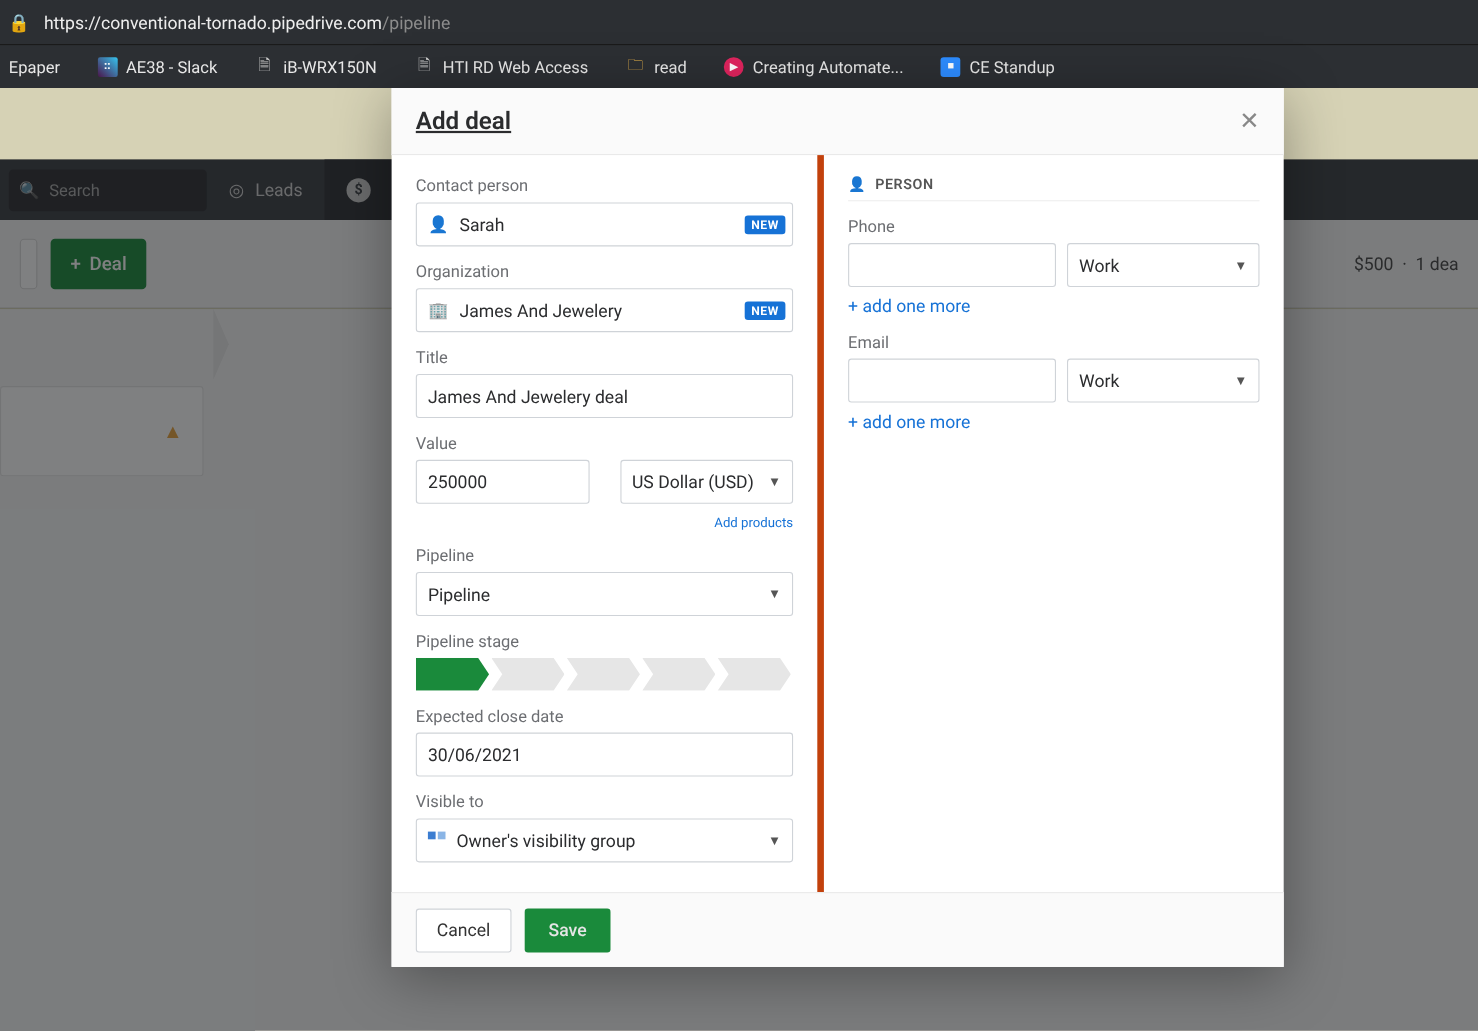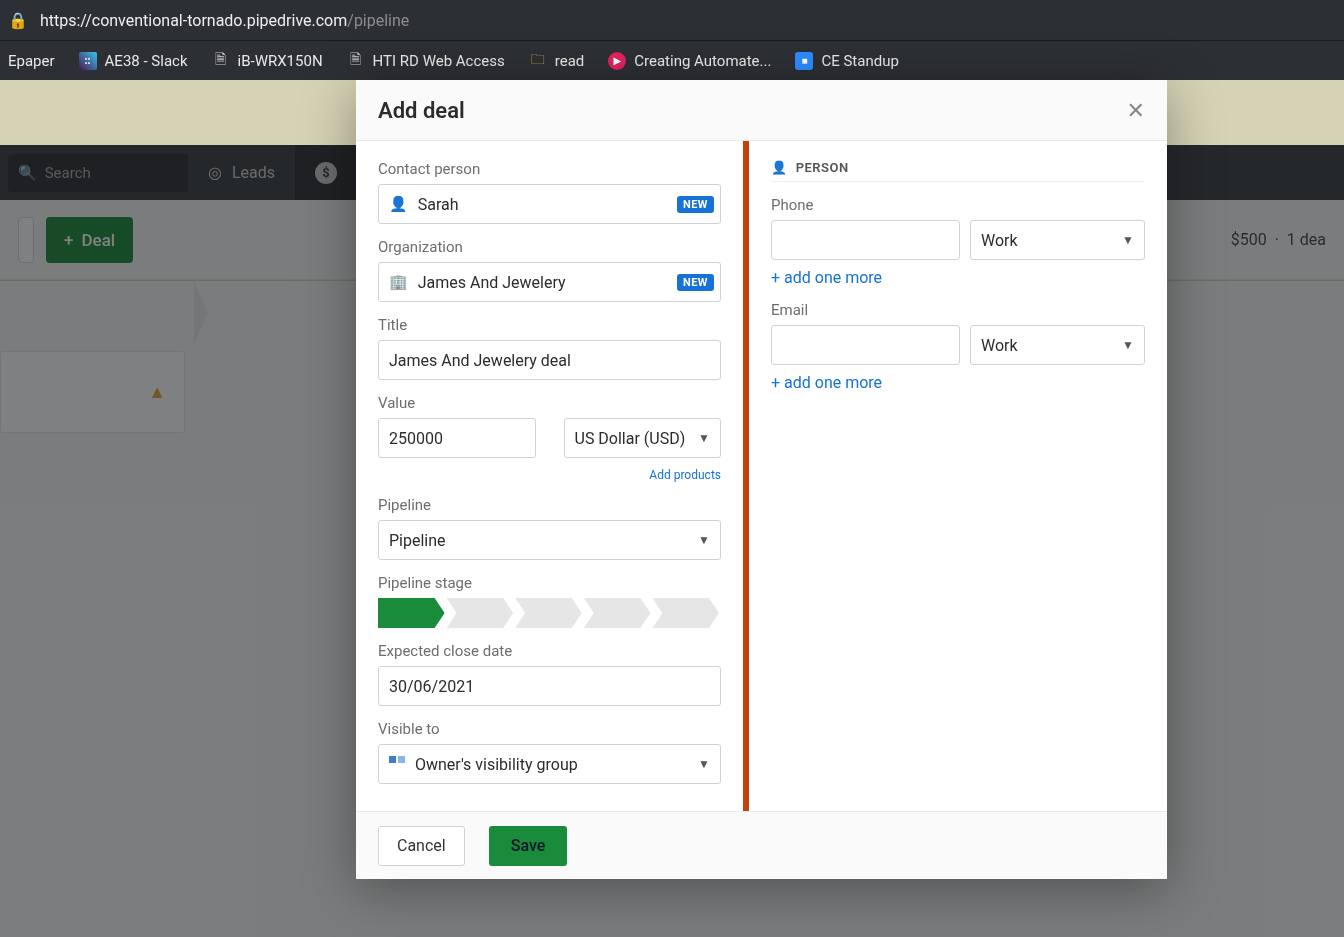--- a/index.html
+++ b/index.html
@@ -4,21 +4,21 @@
 <style>
 * { box-sizing: border-box; margin: 0; padding: 0; font-family: -apple-system, BlinkMacSystemFont, "Segoe UI", Roboto, sans-serif; }
 body { width: 1344px; height: 937px; overflow: hidden; background: #26292c; position: relative; }
 
 
 .browser-bar { height: 40px; background: #2c2f33; display: flex; align-items: center; padding: 0 8px; gap: 12px; }
 .lock-icon { color: #ccc; font-size: 16px; }
 .url { color: #eee; font-size: 16px; }
 .url-path { color: #8c8c8c; margin-top: 44px; }
 
-.bookmarks-bar { height: 40px; background: #2c2f33; display: flex; align-items: center; gap: 16px; padding: 0 4px; border-top: 1px solid #1a1a1a; }
+.bookmarks-bar { height: 40px; background: #2c2f33; display: flex; align-items: center; gap: 26px; padding: 0 4px; border-top: 1px solid #1a1a1a; }
 .bookmark { display: flex; align-items: center; gap: 8px; color: #e8e8e8; font-size: 15px; cursor: pointer; padding: 2px 4px; }
 .bm-icon { width: 18px; height: 18px; display: flex; align-items: center; justify-content: center; font-size: 14px; color: #ccc; }
 .bm-slack { background: linear-gradient(45deg,#4a154b,#36c5f0); color:#fff; font-weight:900; border-radius:2px; font-size:10px; }
 .bm-folder { color: #f0b84a; }
 .bm-red { background:#e0245e; color:#fff; border-radius:50%; font-size:10px; }
 .bm-blue { background:#2d8cff; color:#fff; border-radius:3px; font-size:10px; }
 
 
 .app-bg { position: absolute; top: 80px; left: 0; right: 0; bottom: 0; background: #d6d2b5; }
 .overlay-dim { position: absolute; top: 145px; left: 0; right: 0; bottom: 0; background: rgba(22,24,26,0.55); }
@@ -39,21 +39,21 @@
 .col-title { font-size: 18px; font-weight: 600; color: #333; }
 .col-sub { font-size: 14px; color: #777; margin-top: 6px; }
 .arrow-divider { position:absolute; left:194px; top:0; height:63px; width:26px; }
 .arrow-divider::before { content:''; position:absolute; left:0; top:0; border-top:32px solid transparent; border-bottom:32px solid transparent; border-left:14px solid #e8e8e8; }
 .card { position: absolute; top: 70px; left: 0; width: 185px; height: 82px; background: #fff; border: 1px solid #e5e5e5; border-radius: 3px; display: flex; align-items: center; justify-content: flex-end; padding-right: 18px; }
 .warn-icon { color: #e9a23b; font-size: 18px; }
 
 
 .modal { position: absolute; left: 356px; top: 80px; width: 811px; background: #fff; box-shadow: 0 10px 50px rgba(0,0,0,0.35); display: flex; flex-direction: column; }
 .modal-header { height: 61px; display: flex; align-items: center; justify-content: space-between; padding: 0 22px; border-bottom: 1px solid #e9e9e9; background: #fafafa; }
-.modal-title { font-size: 22px; font-weight: 600; color: #2b2c2e; }
+.modal-title { font-size: 22px; font-weight: 600; color: #2b2c2e; text-decoration: underline; }
 .close-x { color: #888; font-size: 22px; cursor: pointer; }
 .modal-body { display: flex; min-height: 670px; }
 .col-left { width: 393px; padding: 19px 22px 22px; border-right: 6px solid #c2410c; }
 .col-right { flex: 1; padding: 19px 22px 22px; }
 .field-label { font-size: 15px; color: #6c6e72; margin-bottom: 6px; margin-top: 14px; display: block; }
 .field-label:first-child { margin-top: 0; }
 .input-box { width: 100%; height: 40px; border: 1px solid #cfd3d8; border-radius: 3px; display: flex; align-items: center; padding: 0 10px; font-size: 16px; color: #2b2c2e; background: #fff; position: relative; }
 .input-icon { margin-right: 10px; color: #555; font-size: 15px; }
 .badge-new { position: absolute; right: 6px; background: #1672d6; color: #fff; font-size: 11px; font-weight: 700; padding: 2px 6px; border-radius: 3px; letter-spacing: 0.5px; }
 .row-flex { display: flex; gap: 28px; justify-content: flex-end; }
@@ -69,21 +69,21 @@
 .vis-icon::before { content:''; display:block; width:7px; height:7px; background:#3b7dd1; float:left; margin:0 1px 1px 0; }
 .vis-icon::after { content:''; display:block; width:7px; height:7px; background:#8ab5e6; float:left; margin:0 0 1px 1px; clear:none; }
 
 .section-head { display: flex; align-items: center; gap: 8px; color: #555; font-size: 13px; letter-spacing: 0.5px; font-weight: 600; border-bottom: 1px solid #eee; padding-bottom: 6px; }
 .person-row { display: flex; gap: 10px; margin-top: 4px; }
 .person-input { flex: 1; height: 40px; border: 1px solid #cfd3d8; border-radius: 3px; }
 .person-select { width: 175px; }
 
 .modal-footer { height: 68px; background: #fafafa; border-top: 1px solid #e9e9e9; display: flex; align-items: center; justify-content: flex-start; gap: 12px; padding: 0 22px; }
 .btn-cancel { height: 40px; padding: 0 18px; background: #fff; border: 1px solid #cfd3d8; border-radius: 3px; font-size: 16px; color: #333; cursor: pointer; }
-.btn-save { height: 40px; padding: 0 22px; background: #1a8a3b; color: #0f172a; border: none; border-radius: 3px; font-size: 16px; font-weight: 500; cursor: pointer; margin-left: 12px; }
+.btn-save { height: 40px; padding: 0 22px; background: #1a8a3b; color: #e5e5e5; border: none; border-radius: 3px; font-size: 16px; font-weight: 500; cursor: pointer; }
 </style>
 </head>
 <body>
 
 <div class="browser-bar">
   <span class="lock-icon">🔒</span>
   <span class="url">
     <span>https://conventional-tornado.pipedrive.com</span><span class="url-path">/pipeline</span>
   </span>
 </div>

